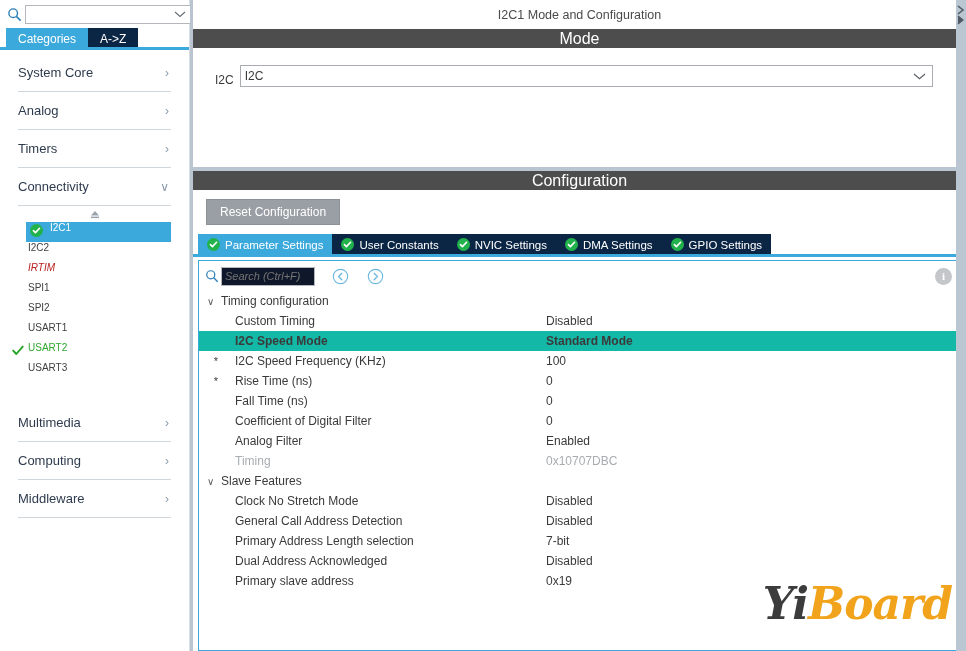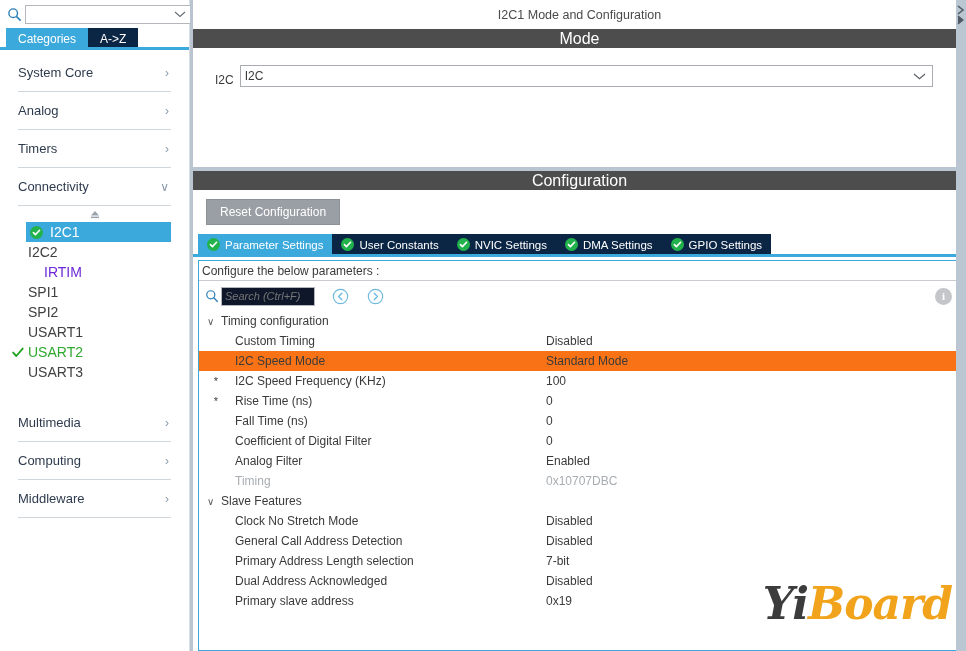--- a/index.html
+++ b/index.html
@@ -137,23 +137,23 @@
     align-items: center;
     justify-content: center;
   }
 
   .tree {
     padding: 0;
   }
   .tree-item {
     height: 20px;
     display: flex;
-    align-items: center;
+    align-items: flex-start;
     padding-left: 24px;
-    font-size: 14px;
+    font-size: 10px;
     color: #404040;
     box-sizing: border-box;
     position: relative;
   }
   .tree-item .ti-icon {
     position: absolute;
     left: 6px;
     width: 16px;
     height: 16px;
     display: flex;
@@ -162,22 +162,22 @@
   }
   .tree-item.selected {
     background: #3ba9dc;
     color: #ffffff;
     margin-left: 22px;
     padding-left: 24px;
     width: 145px;
   }
   .tree-item.selected .ti-icon { left: 2px; }
   .tree-item.disabled {
-    color: #6d28d9;
-    margin-left: 16px;
+    color: #b91c1c;
+    font-style: italic;
   }
   .tree-item.ok {
     color: #2ea82e;
   }
   .tree-gap { height: 22px; }
 
   
   .main {
     flex: 1 1 auto;
     position: relative;
@@ -365,21 +365,22 @@
     display: inline-block;
   }
   .prow {
     height: 20px;
     display: flex;
     align-items: center;
     font-size: 12px;
     color: #3a3a3a;
   }
   .prow.sel {
-    background: #f97316;
+    background: #14b8a6;
+    font-weight: bold;
   }
   .prow .star {
     width: 34px;
     text-align: center;
     flex: 0 0 34px;
     color: #3a3a3a;
     font-size: 11px;
   }
   .prow .pname {
     flex: 0 0 313px;
@@ -656,21 +657,20 @@
                   <path d="M1.6 5.2 L3.8 7.4 L8.4 2.5" fill="none" stroke="#ffffff" stroke-width="1.8" stroke-linecap="round" stroke-linejoin="round"></path>
                 </svg>
               </span>
           </span>
           <span>GPIO Settings</span>
         </div>
       </div>
 
       <div class="param-panel">
 
-        <div class="param-hint">Configure the below parameters :</div>
 
         <div class="search-bar2">
           <span class="sb2-glass">
             <svg width="14" height="14" viewBox="0 0 16 16">
               <circle cx="6.6" cy="6.6" r="4.6" fill="none" stroke="#2d7fb8" stroke-width="1.4"></circle>
               <line x1="10" y1="10" x2="14.5" y2="14.5" stroke="#2d7fb8" stroke-width="1.6"></line>
             </svg>
           </span>
           <div class="sb2-input">
             <input type="text" placeholder="Search (Ctrl+F)" style="">

